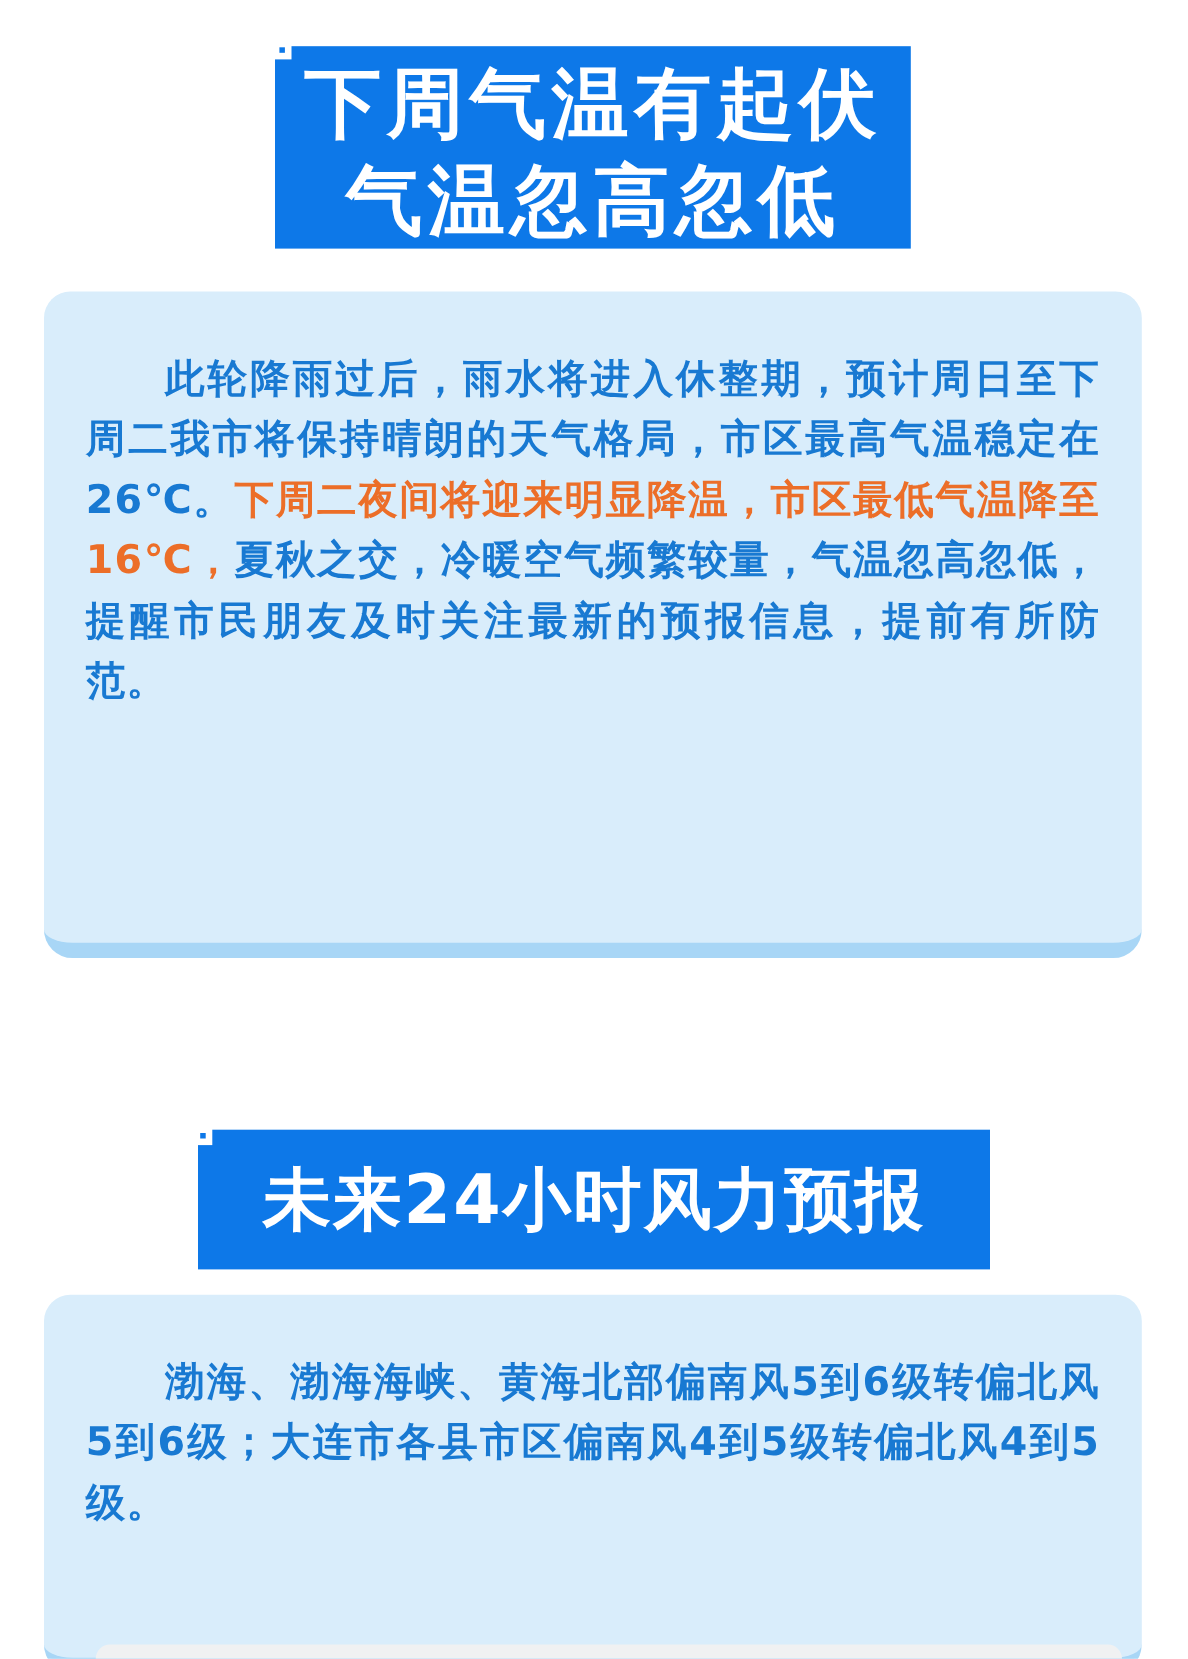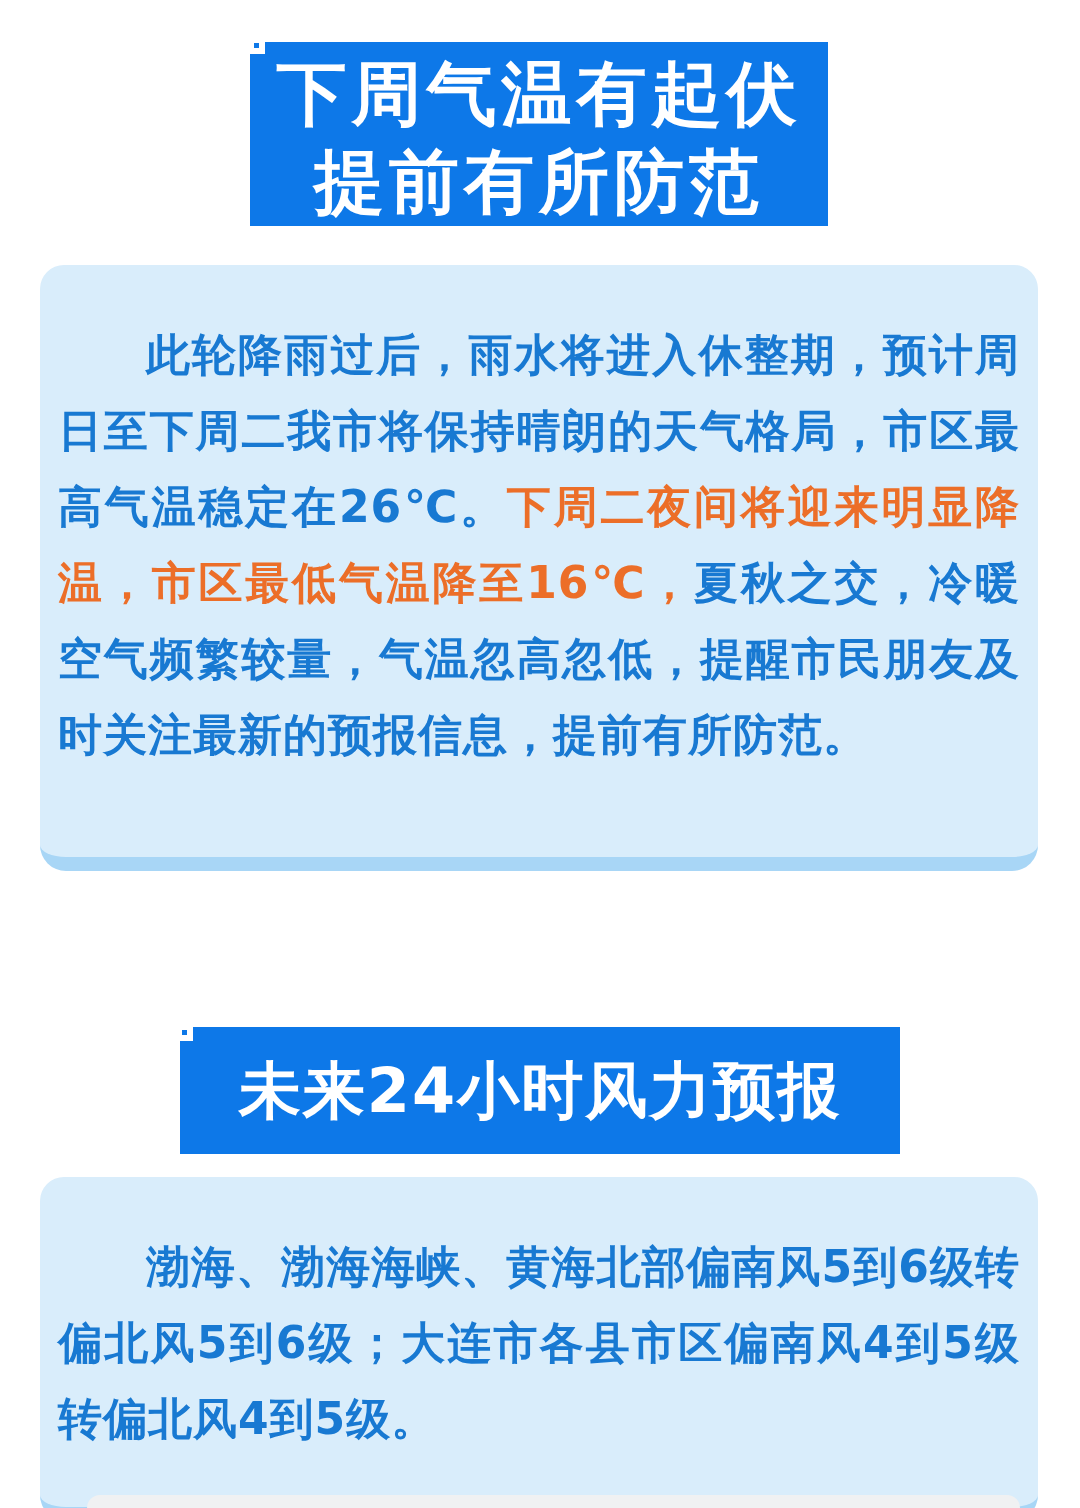--- a/index.html
+++ b/index.html
@@ -43,22 +43,22 @@
   .card{
     position:absolute;
     left:40px;width:998px;
     background:var(--card-bg);
     border-bottom:14px solid var(--card-edge);
     border-radius:24px 24px 26px 26px;
   }
   .card-1{top:265px;height:606px;}
   .card-2{top:1177px;height:344px;}
   .body-text{
-    padding:52px 18px;
-    font-size:44px;line-height:76px;
+    padding:52px 38px;
+    font-size:36px;line-height:55px;
     letter-spacing:1px;
     text-indent:2em;
     text-align:justify;
     color:var(--text-blue);
   }
   .t-blue{color:var(--text-blue);}
   .t-orange{color:var(--text-orange);}
   .footer-strip{
     position:absolute;
     left:87px;top:1495px;
@@ -68,21 +68,21 @@
   }
 </style>
 </head>
 <body>
 
 <div class="page">
 
   <section class="banner banner-1">
     <span class="corner"></span>
     <div class="banner-line">下周气温有起伏</div>
-    <div class="banner-line">提前有所防范</div>
+    <div class="banner-line">气温忽高忽低</div>
   </section>
 
   <section class="card card-1">
     <p class="body-text"><span class="t-blue">此轮降雨过后，雨水将进入休整期，预计周日至下周二我市将保持晴朗的天气格局，市区最高气温稳定在26℃。</span><span class="t-orange">下周二夜间将迎来明显降温，市区最低气温降至16℃，</span><span class="t-blue">夏秋之交，冷暖空气频繁较量，气温忽高忽低，提醒市民朋友及时关注最新的预报信息，提前有所防范。</span></p>
   </section>
 
   <section class="banner banner-2">
     <span class="corner"></span>
     <div class="banner-line">未来24小时风力预报</div>
   </section>

